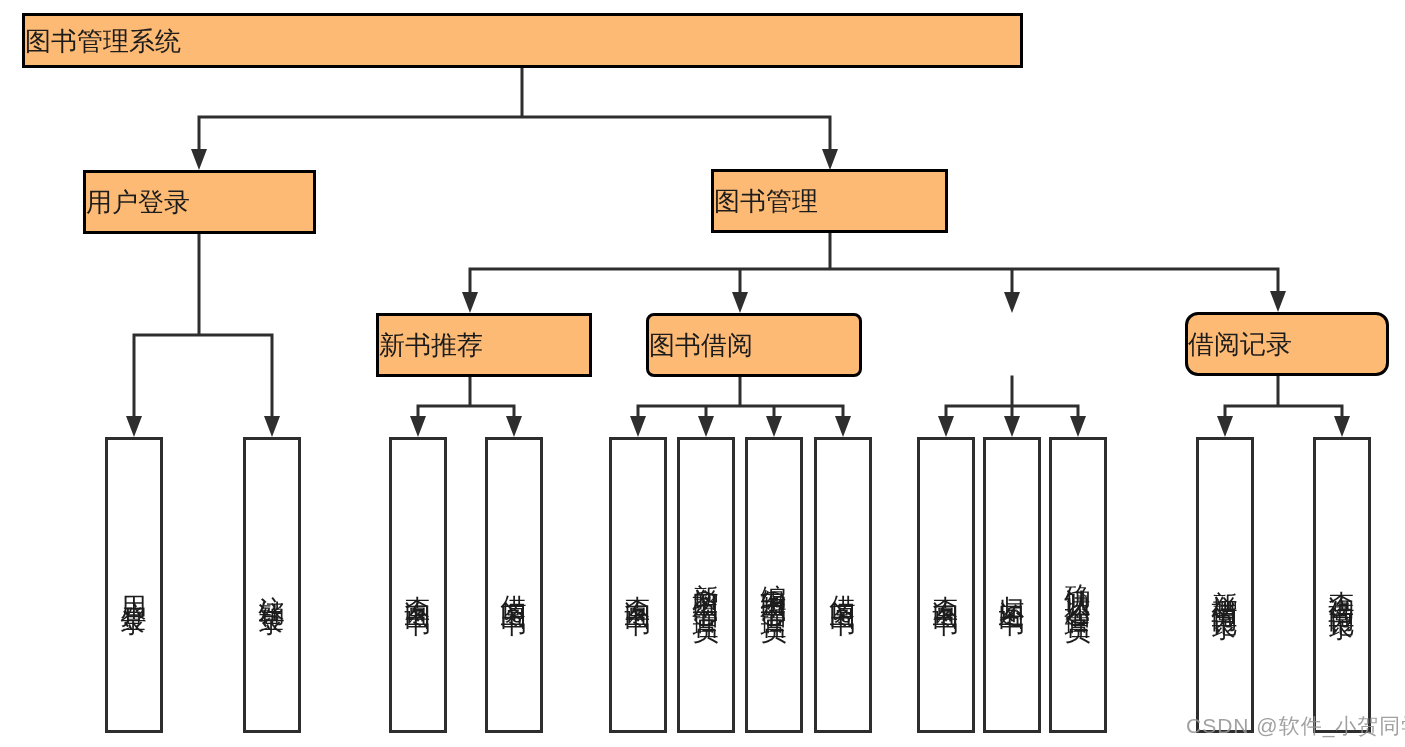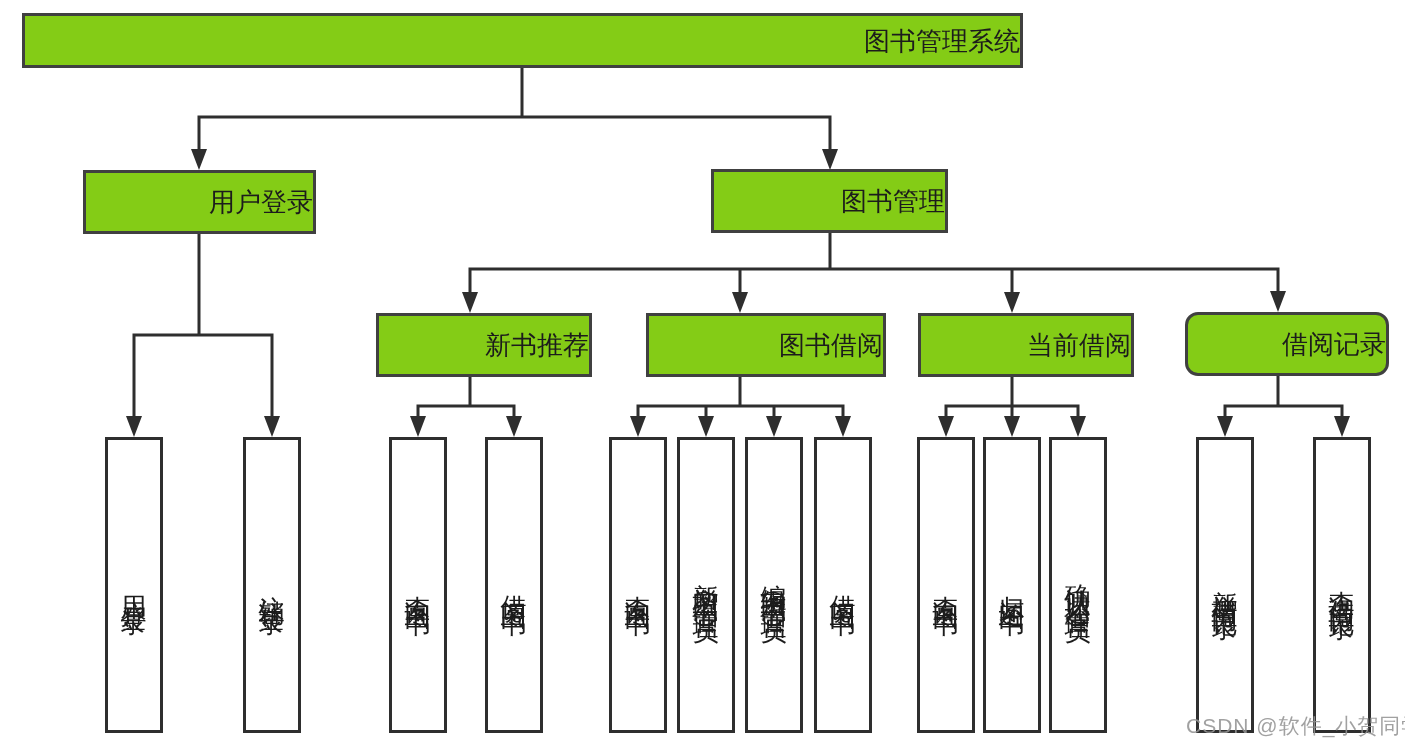--- a/index.html
+++ b/index.html
@@ -4,22 +4,22 @@
 <style>
   html,body{margin:0;padding:0;background:#ffffff;}
   .canvas{
     position:relative;width:1405px;height:747px;background:#ffffff;overflow:hidden;
     font-family:"Liberation Sans",sans-serif;color:#1c1c1c;
   }
   .connector-layer{position:absolute;left:0;top:0;z-index:1;}
   .ln{fill:none;stroke:#2e2e2e;stroke-width:3;stroke-linecap:square;}
   .ah{fill:#2e2e2e;stroke:none;}
   .hbox{
-    position:absolute;z-index:2;background:#84cc16;border:3px solid #404040;
-    display:flex;align-items:center;justify-content:flex-end;
+    position:absolute;z-index:2;background:#fdba74;border:3px solid #000000;
+    display:flex;align-items:center;justify-content:flex-start;
     font-size:26px;line-height:1;white-space:nowrap;box-sizing:border-box;
   }
   .root{left:22px;top:13px;width:1001px;height:55px;}
   .lvl1{height:64px;}
   .lvl2{height:64px;margin-left:14px;}
   .leaf{
     position:absolute;z-index:2;top:437px;width:58px;height:296px;
     background:#ffffff;border:3px solid #2e2e2e;box-sizing:border-box;
     display:flex;align-items:center;justify-content:center;
   }
@@ -68,32 +68,29 @@
     </g>
   </svg>
 
   <div class="hbox root">
     <span>图书管理系统</span>
   </div>
 
   <div class="hbox lvl1" style="left:83px;top:170px;width:233px;">
     <span>用户登录</span>
   </div>
-  <div class="hbox lvl1" style="left:711px;top:169px;width:237px;padding-left:48px;">
+  <div class="hbox lvl1" style="left:711px;top:169px;width:237px;">
     <span>图书管理</span>
   </div>
 
   <div class="hbox lvl2" style="left:362px;top:313px;width:216px;">
     <span>新书推荐</span>
   </div>
-  <div class="hbox lvl2" style="left:632px;top:313px;width:240px;">
+  <div class="hbox lvl2" style="left:632px;top:313px;width:216px;border-radius:8px;">
     <span>图书借阅</span>
-  </div>
-  <div class="hbox lvl2" style="left:904px;top:313px;width:216px;">
-    <span>当前借阅</span>
   </div>
   <div class="hbox lvl2" style="left:1171px;top:312px;width:204px;border-radius:13px;">
     <span>借阅记录</span>
   </div>
 
   <div class="leaf" style="left:105px;">
     <span class="vtext">用户登录</span>
   </div>
   <div class="leaf" style="left:243px;">
     <span class="vtext">注销登录</span>

